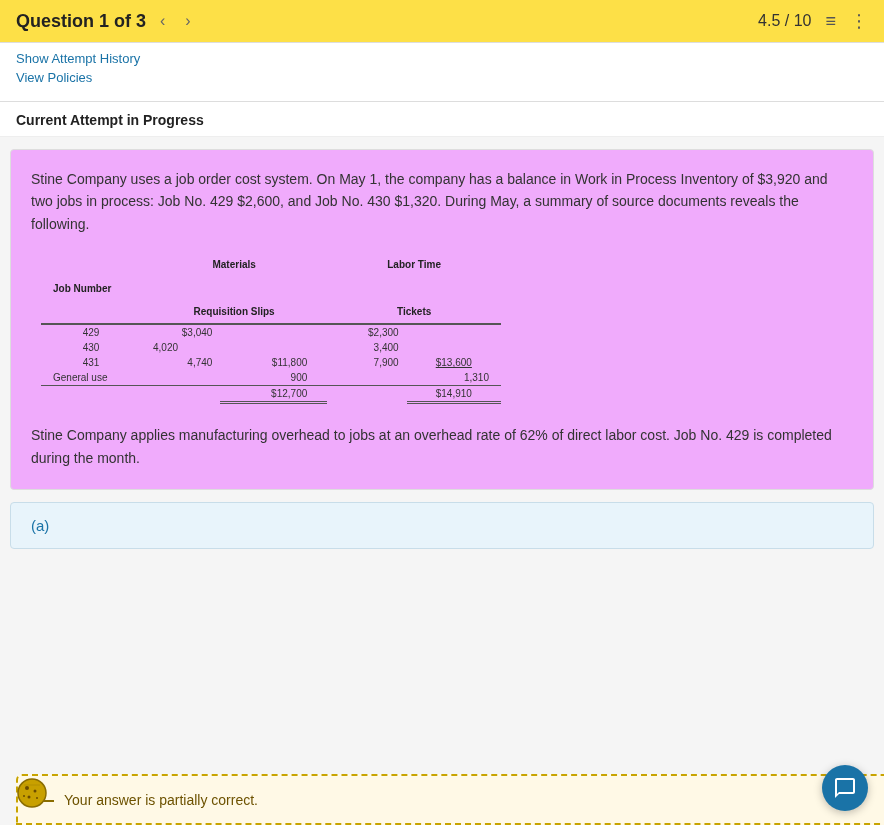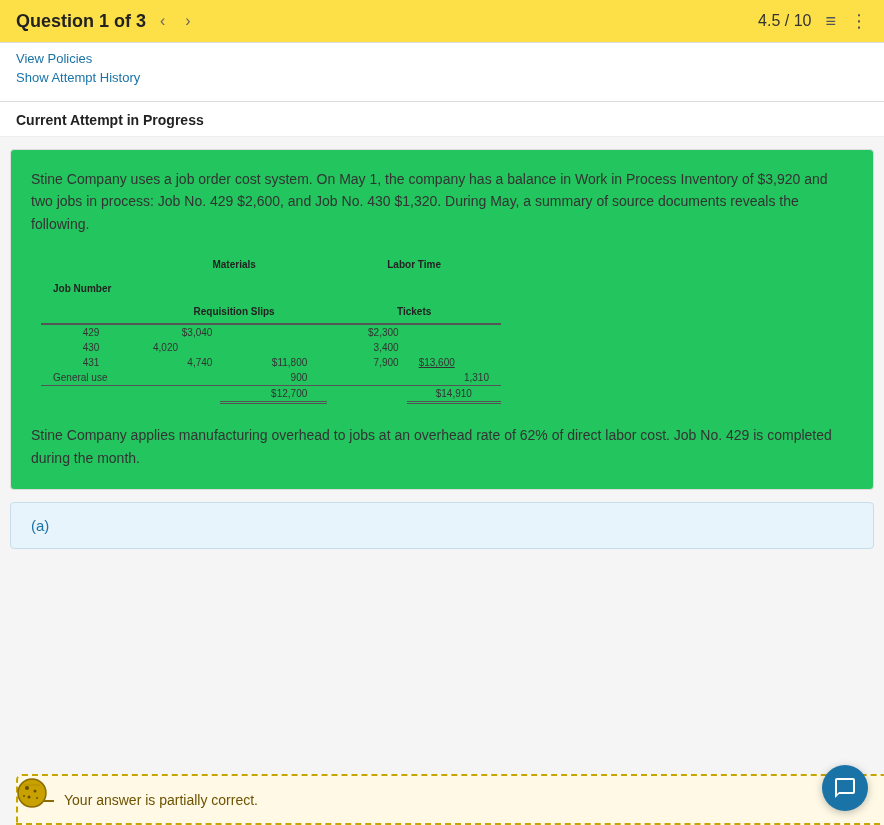--- a/index.html
+++ b/index.html
@@ -74,21 +74,21 @@
       background: #fff;
       padding: 10px 16px 8px 16px;
       font-weight: 700;
       font-size: 14px;
       color: #222;
       border-bottom: 1px solid #eee;
     }
 
     
     .content-card {
-      background: #22c55e;
+      background: #f0abfc;
       margin: 12px 10px;
       border: 1px solid #ddd;
       border-radius: 4px;
       padding: 18px 20px 20px 20px;
     }
 
     .intro-text {
       font-size: 14px;
       line-height: 1.6;
       color: #333;
@@ -220,22 +220,22 @@
     <button class="nav-btn">›</button>
   </div>
   <div class="header-right">
     <span class="score-label">4.5 / 10</span>
     <span class="list-icon">≡</span>
     <span class="dots-icon">⋮</span>
   </div>
 </div>
 
 <div class="links-area">
+  <a class="link-item">Show Attempt History</a>
   <a class="link-item">View Policies</a>
-  <a class="link-item">Show Attempt History</a>
 </div>
 
 <div class="attempt-label">Current Attempt in Progress</div>
 
 <div class="content-card">
 
   <p class="intro-text">Stine Company uses a job order cost system. On May 1, the company has a balance in Work in Process Inventory of $3,920 and two jobs in process: Job No. 429 $2,600, and Job No. 430 $1,320. During May, a summary of source documents reveals the following.</p>
 
   <table class="data-table">
     <thead>
@@ -268,21 +268,21 @@
           <td style="text-align: left; padding-right: 8px;">4,020</td>
           <td style="text-align: right; padding-right: 20px;"></td>
           <td style="text-align: right; padding-right: 8px;">3,400</td>
           <td style="text-align: right;"></td>
         </tr>
         <tr>
           <td style="text-align: center;">431</td>
           <td style="text-align: right; padding-right: 8px;">4,740</td>
           <td style="text-align: right; padding-right: 20px;">$11,800</td>
           <td style="text-align: right; padding-right: 8px;">7,900</td>
-          <td style="text-align: left; text-decoration: underline;">$13,600</td>
+          <td style="text-align: center; text-decoration: underline;">$13,600</td>
         </tr>
         <tr>
           <td style="text-align: left;">General use</td>
           <td style="text-align: right; padding-right: 8px;"></td>
           <td style="text-align: right; padding-right: 20px;">900</td>
           <td style="text-align: right; padding-right: 8px;"></td>
           <td style="text-align: right;">1,310</td>
         </tr>
         <tr class="total-row">
           <td></td>

